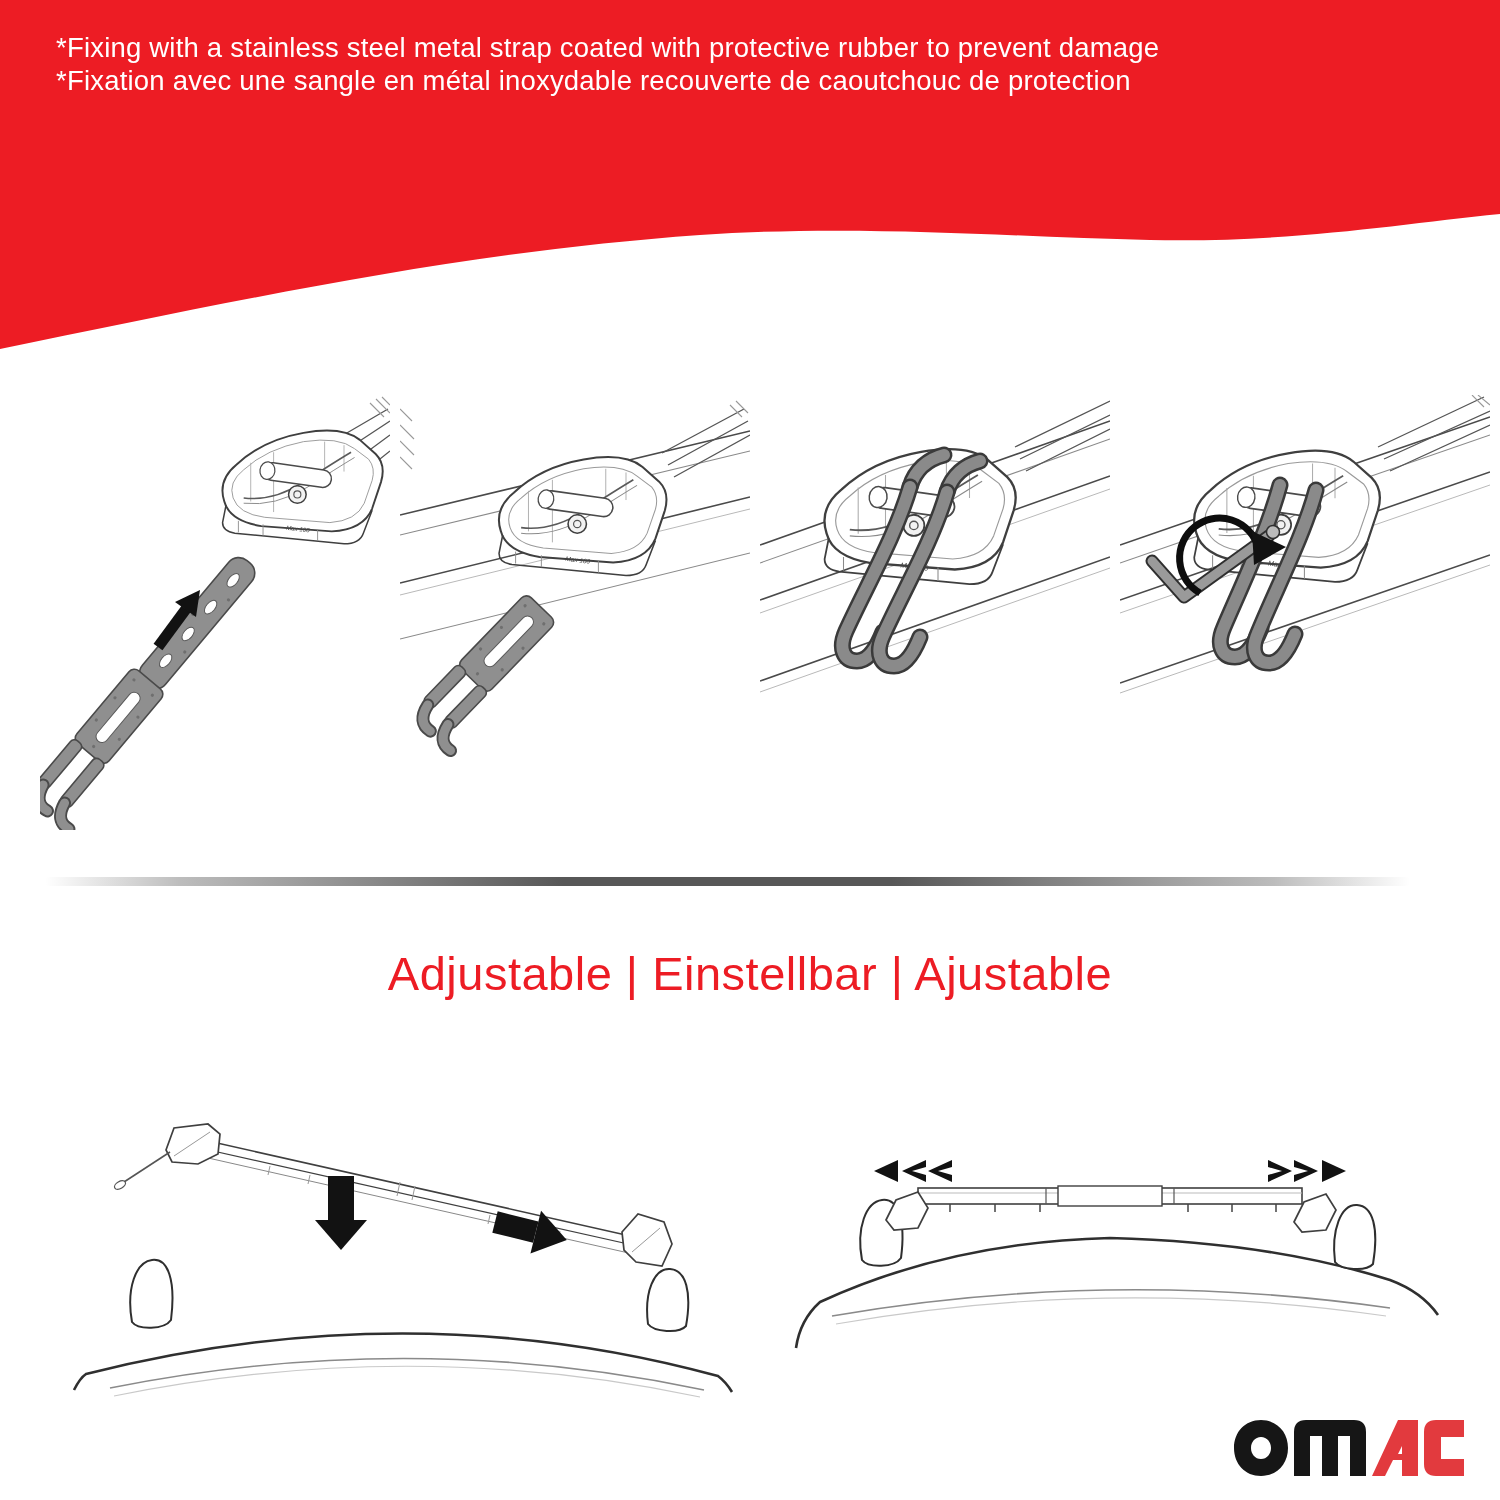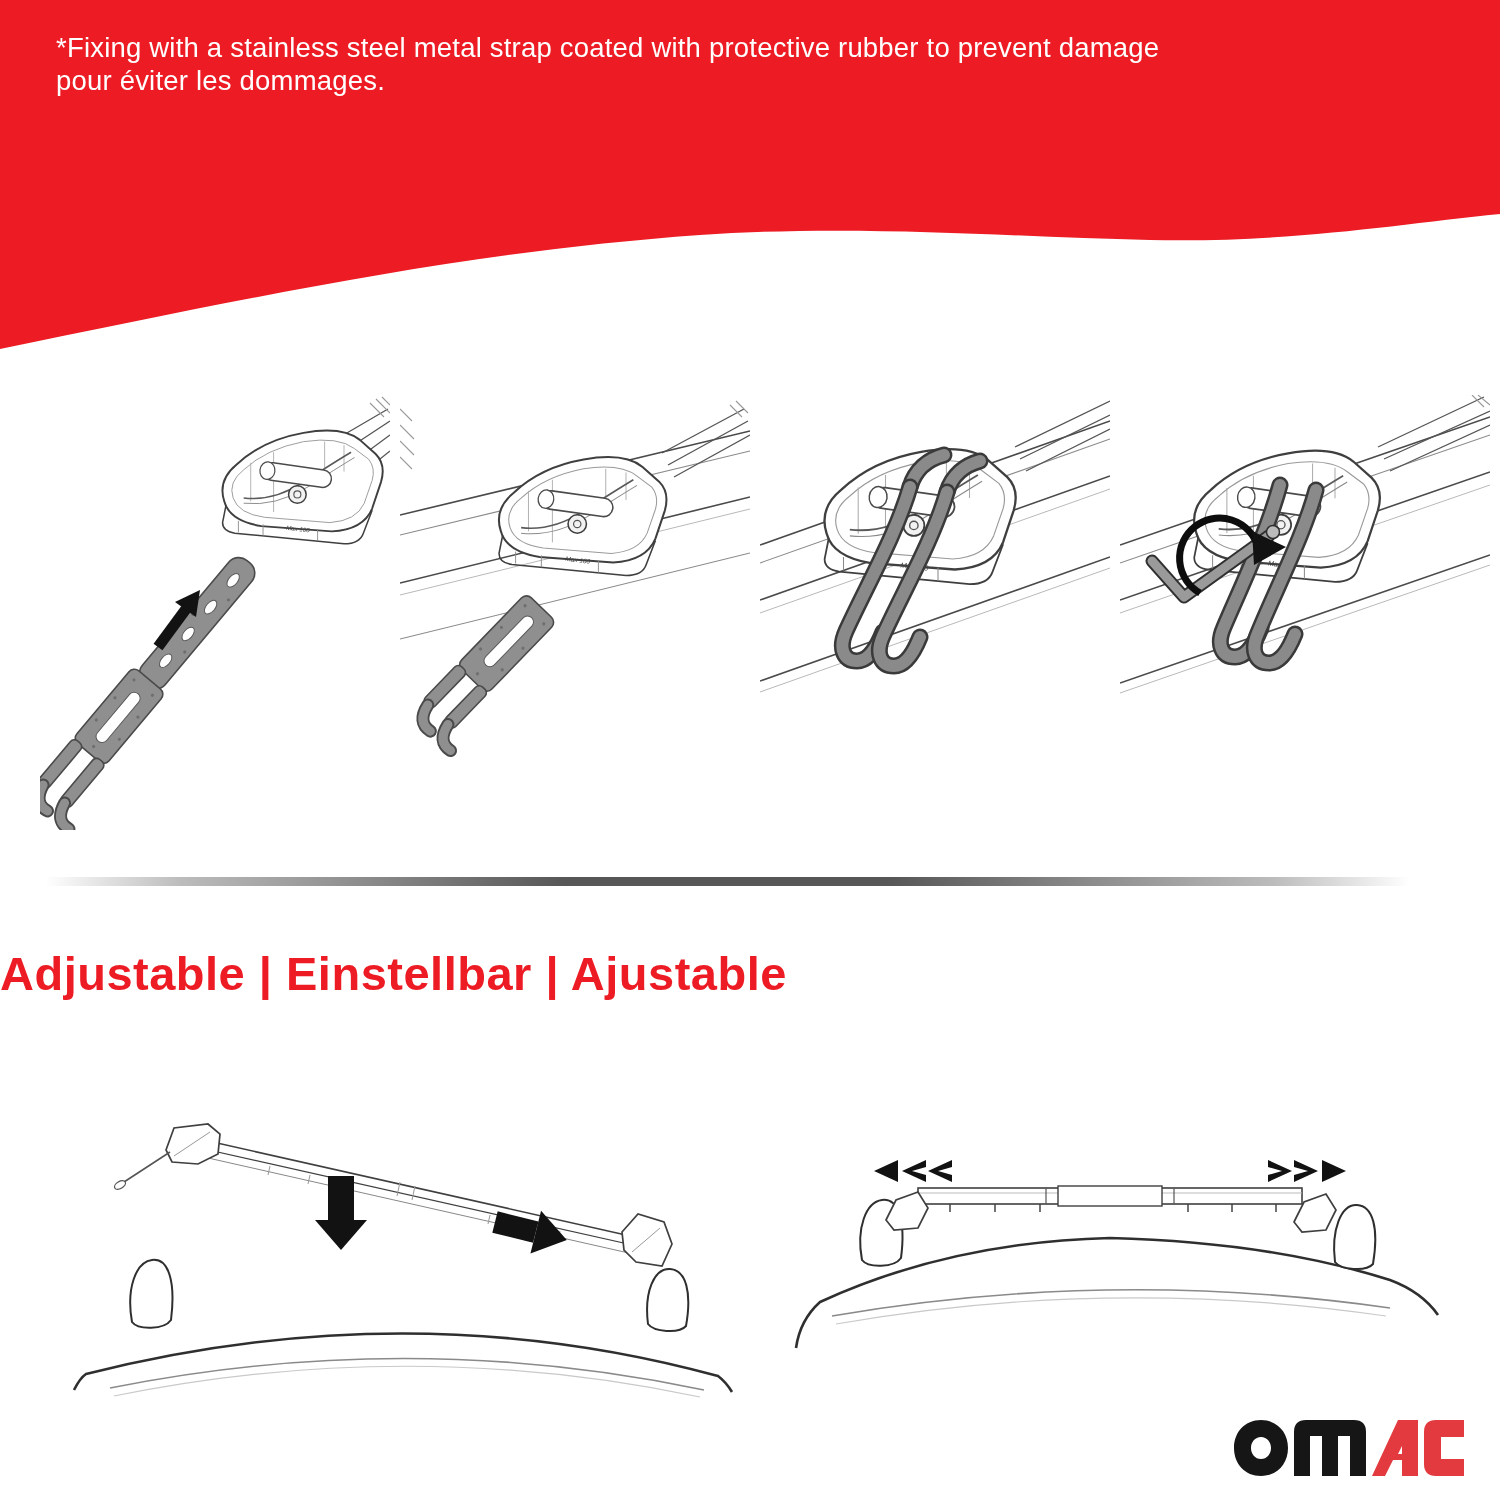--- a/index.html
+++ b/index.html
@@ -16,22 +16,22 @@
   .step-1{left:40px;top:395px;width:350px;height:435px;}
   .step-2{left:400px;top:395px;width:350px;height:435px;}
   .step-3{left:760px;top:395px;width:350px;height:435px;}
   .step-4{left:1120px;top:395px;width:370px;height:435px;}
   .adj-left{left:70px;top:1120px;width:710px;height:290px;}
   .adj-right{left:790px;top:1120px;width:700px;height:290px;}
   
   .divider{position:absolute;left:45px;top:877px;width:1365px;height:9px;border-radius:5px;
     background:linear-gradient(90deg,rgba(87,87,87,0) 0%,rgba(87,87,87,.4) 10%,#575757 38%,
                #575757 62%,rgba(87,87,87,.4) 90%,rgba(87,87,87,0) 100%);}
-  .heading{position:absolute;left:0;top:946px;width:100%;margin:0;
-           color:#ED1C24;font-size:47px;font-weight:700;letter-spacing:.5px;}
+  .heading{position:absolute;left:0;top:946px;width:100%;margin:0;text-align:center;
+           color:#ED1C24;font-size:47px;font-weight:400;letter-spacing:.5px;}
   
   .logo{position:absolute;left:1232px;top:1413px;width:232px;height:64px;}
   
   .defs{position:absolute;width:0;height:0;overflow:hidden;}
   .clamp-label{font-size:7px;fill:#444;font-style:italic;font-family:"Liberation Sans",sans-serif;}
   .r1{stroke:#4a4a4a;stroke-width:1.6;fill:none}
   .r2{stroke:#8a8a8a;stroke-width:1.1;fill:none}
   .r3{stroke:#b9b9b9;stroke-width:1;fill:none}
   .bs{stroke:#555;stroke-width:1.3;fill:none}
   .ht{stroke:#999;stroke-width:1.1;fill:none}
@@ -81,21 +81,21 @@
       </g>
     </defs>
   </svg>
 
   <header class="banner">
     <svg class="banner-curve" viewBox="0 0 1500 362" preserveAspectRatio="none">
       <path d="M0,0 H1500 V214 C1400,224 1290,243 1150,240 C1010,237 860,224 700,235 C460,252 240,300 0,349 Z" fill="#ED1C24"></path>
     </svg>
     <div class="banner-text">
       <div>*Fixing with a stainless steel metal strap coated with protective rubber to prevent damage</div>
-      <div>pour éviter les dommages.</div>
+      <div>*Fixation avec une sangle en métal inoxydable recouverte de caoutchouc de protection</div>
     </div>
   </header>
 
   <section>
 
     <figure class="step-1">
       <svg viewBox="0 0 350 435">
         <g>
           <path class="bs" d="M300,42 L348,14 M306,55 L350,26 M312,68 L350,40 M320,80 L350,56"></path>
           <path class="ht" d="M330,8 L344,22 M336,4 L350,18 M342,2 L350,10"></path>

